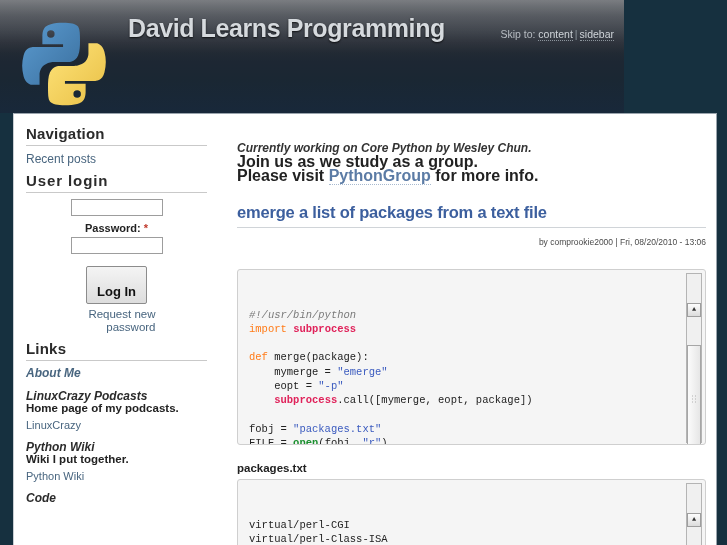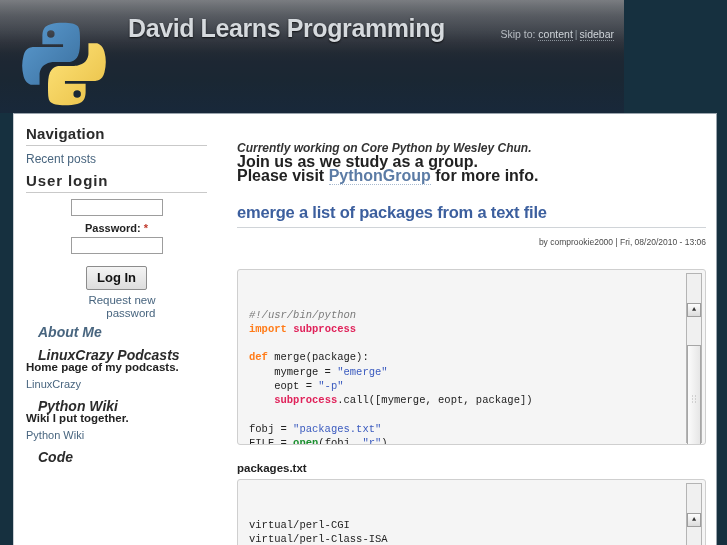--- a/index.html
+++ b/index.html
@@ -119,21 +119,21 @@
     background: #fff;
     display: block;
     margin: 0 auto 4px auto;
     font-family: "Liberation Sans", sans-serif;
     font-size: 11px;
     padding: 1px 2px;
   }
   #login-button {
     display: inline-block;
     margin: 8px auto 2px auto;
-    padding: 3px 10px 4px 10px;
+    padding: 17px 10px 4px 10px;
     font-size: 13px;
     font-weight: bold;
     color: #111;
     background: linear-gradient(to bottom, #f4f4f4, #dddddd);
     border: 1px solid #8c8c8c;
     border-radius: 2px;
     cursor: pointer;
     font-family: "Liberation Sans", sans-serif;
   }
   #request-password {
@@ -145,26 +145,25 @@
     margin-top: 2px;
     cursor: pointer;
     width: 78px;
     margin-left: auto; margin-right: auto;
     text-align: right;
   }
 
   
   .link-group { margin-bottom: 8px; }
   .link-name {
-    font-size: 14px;
+    font-size: 12px;
     font-style: italic;
     font-weight: bold;
     color: #2b2b2b;
     line-height: 12.5px;
-    margin-left: 12px;
   }
   .link-name.blue { color: #48657f; cursor: pointer; }
   .link-desc {
     font-size: 11.5px;
     font-weight: bold;
     color: #222;
     line-height: 12.5px;
   }
   .link-url {
     font-size: 11px;
@@ -227,21 +226,21 @@
     overflow: hidden;
     font-family: "Liberation Mono", "DejaVu Sans Mono", monospace;
     font-size: 10.5px;
     line-height: 14.3px;
     color: #222;
     white-space: pre;
   }
   #code-python { height: 176px; margin-bottom: 17px; }
   #code-packages { height: 92px; }
   .c-comment { color: #7a7a7a; font-style: italic; }
-  .c-kw      { color: #ff7b18; font-weight: bold; }
+  .c-kw      { color: #ff7b18; font-weight: normal; }
   .c-mod     { color: #e0225a; font-weight: bold; }
   .c-str     { color: #3b5bbf; }
   .c-builtin { color: #1a8f2e; font-weight: bold; }
   .file-label {
     font-size: 11.5px; font-weight: bold; color: #222;
     margin: 0 0 5px 0;
   }
 
   
   .sbar {
@@ -321,20 +320,21 @@
 
         <label class="form-label"><span>Password:</span> <span class="req">*</span></label>
         <input class="txt-input" type="password" value="" style="">
 
         <div id="login-button">Log In</div>
         <a id="request-password">Request new password</a>
       </div>
     </div>
 
     <div class="block">
+      <div class="block-title">Links</div>
       <div class="link-name blue" style="margin-bottom:10px;">About Me</div>
 
       <div class="link-group">
         <div class="link-name">LinuxCrazy Podcasts</div>
         <div class="link-desc">Home page of my podcasts.</div>
         <a class="link-url">LinuxCrazy</a>
       </div>
 
       <div class="link-group">
         <div class="link-name">Python Wiki</div>

